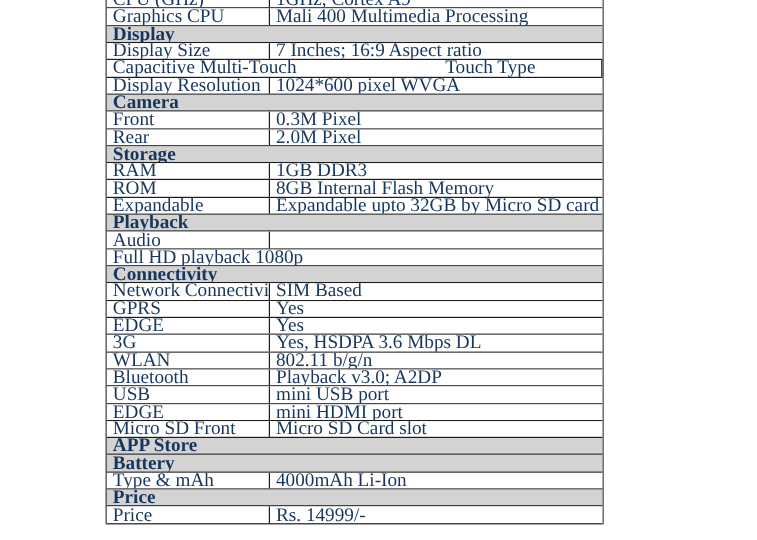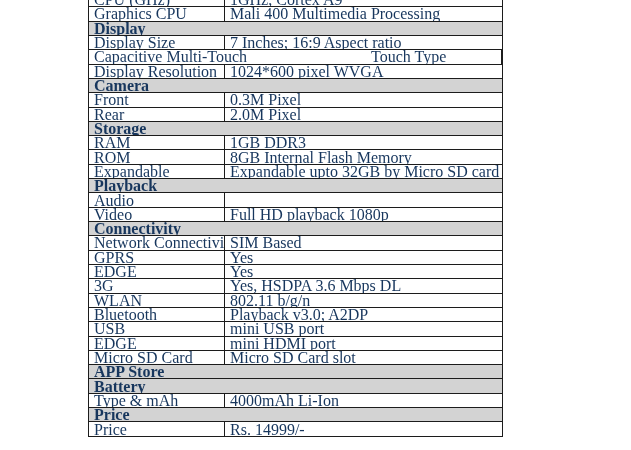--- a/index.html
+++ b/index.html
@@ -108,21 +108,20 @@
       <div class="cell label">Expandable</div>
       <div class="cell value">Expandable upto 32GB by Micro SD card</div>
     </div>
     <div class="row section">
       <div class="cell label">Playback</div>
     </div>
     <div class="row">
       <div class="cell label">Audio</div>
     </div>
     <div class="row">
-      <div class="cell label">Video</div>
       <div class="cell value">Full HD playback 1080p</div>
     </div>
     <div class="row section">
       <div class="cell label">Connectivity</div>
     </div>
     <div class="row">
       <div class="cell label">Network Connectivity</div>
       <div class="cell value">SIM Based</div>
     </div>
     <div class="row">
@@ -147,21 +146,21 @@
     </div>
     <div class="row">
       <div class="cell label">USB</div>
       <div class="cell value">mini USB port</div>
     </div>
     <div class="row">
       <div class="cell label">EDGE</div>
       <div class="cell value">mini HDMI port</div>
     </div>
     <div class="row">
-      <div class="cell label">Micro SD Card</div>
+      <div class="cell label">Micro SD Front</div>
       <div class="cell value">Micro SD Card slot</div>
     </div>
     <div class="row section">
       <div class="cell label">APP Store</div>
     </div>
     <div class="row section">
       <div class="cell label">Battery</div>
     </div>
     <div class="row">
       <div class="cell label">Type &amp; mAh</div>

